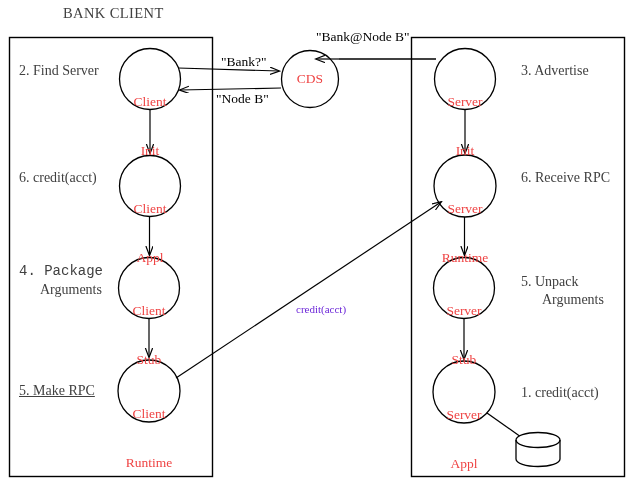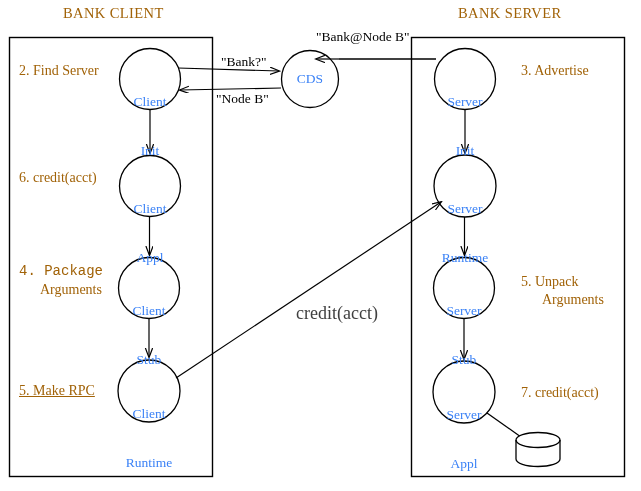--- a/index.html
+++ b/index.html
@@ -19,52 +19,52 @@
   #vec {
     position: absolute;
     left: 0;
     top: 0;
     width: 641px;
     height: 491px;
   }
   .lbl {
     position: absolute;
     font-family: "Liberation Serif", "DejaVu Serif", serif;
-    color: #a16207;
+    color: #404040;
     white-space: pre;
     line-height: 1.12;
   }
   .title {
     font-size: 14.5px;
     letter-spacing: 0.4px;
     font-weight: 400;
   }
   .step {
     font-size: 14px;
   }
   .nodetext {
     position: absolute;
     font-size: 13.5px;
     text-align: center;
     white-space: pre;
     line-height: 1.2;
-    color: #3b82f6;
+    color: #ef4444;
     font-family: "Liberation Serif", "DejaVu Serif", serif;
   }
   .msg {
     position: absolute;
     font-size: 13.5px;
     white-space: pre;
     color: #000;
   }
   .edge-lbl {
     position: absolute;
-    font-size: 18px;
+    font-size: 11px;
     white-space: pre;
-    color: #404040;
+    color: #6d28d9;
   }
 </style>
 </head>
 <body>
 
 <div id="canvas">
 
   <svg id="vec" viewBox="0 0 641 491">
     <defs>
       <marker id="arrowhead" markerWidth="9" markerHeight="9" refX="7.5" refY="3" orient="auto" markerUnits="strokeWidth">
@@ -111,32 +111,32 @@
 
     <g>
       <ellipse cx="538" cy="440" rx="22" ry="7.5" fill="#fff" stroke="#000" stroke-width="1.3"></ellipse>
       <line x1="516" y1="440" x2="516" y2="459" stroke="#000" stroke-width="1.3"></line>
       <line x1="560" y1="440" x2="560" y2="459" stroke="#000" stroke-width="1.3"></line>
       <path d="M516,459 A22,7.5 0 0 0 560,459" fill="#fff" stroke="#000" stroke-width="1.3"></path>
     </g>
   </svg>
 
   <div class="lbl title" style="left:63px; top:5px;">BANK CLIENT</div>
-  <div class="lbl title" style="left:458px; top:5px;">BANK SERVER</div>
 
   <div class="lbl step" style="left:19px; top:63px;">2. Find Server</div>
   <div class="lbl step" style="left:19px; top:170px;">6. credit(acct)</div>
   <div class="lbl step" style="left:19px; top:264px;font-family:Liberation Mono, monospace;">4. Package</div>
   <div class="lbl step" style="left:40px; top:282px;">Arguments</div>
   <div class="lbl step" style="left:19px; top:383px;text-decoration:underline;">5. Make RPC</div>
 
   <div class="lbl step" style="left:521px; top:63px;">3. Advertise</div>
+  <div class="lbl step" style="left:521px; top:170px;">6. Receive RPC</div>
   <div class="lbl step" style="left:521px; top:274px;">5. Unpack</div>
   <div class="lbl step" style="left:542px; top:292px;">Arguments</div>
-  <div class="lbl step" style="left:521px; top:385px;">7. credit(acct)</div>
+  <div class="lbl step" style="left:521px; top:385px;">1. credit(acct)</div>
 
   <div class="nodetext" style="left:120px; top:62px; width:60px;">
     <div>Client</div>
     <div>Init</div>
   </div>
   <div class="nodetext" style="left:120px; top:169px; width:60px;">
     <div>Client</div>
     <div>Appl</div>
   </div>
   <div class="nodetext" style="left:119px; top:271px; width:60px;">

